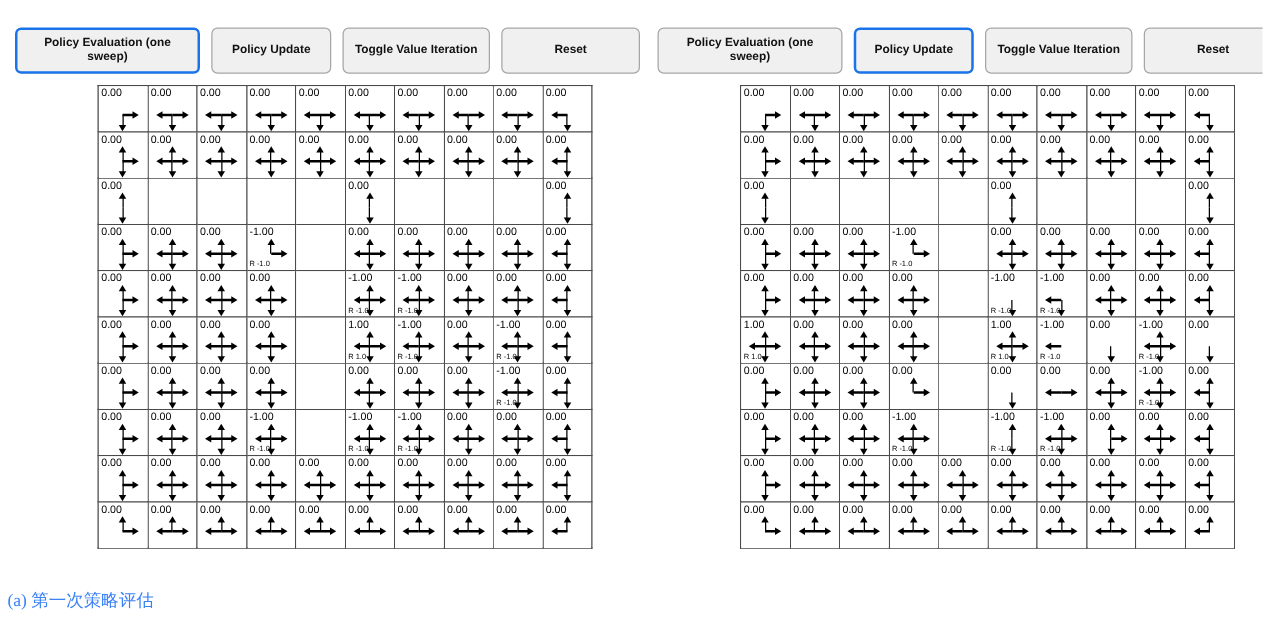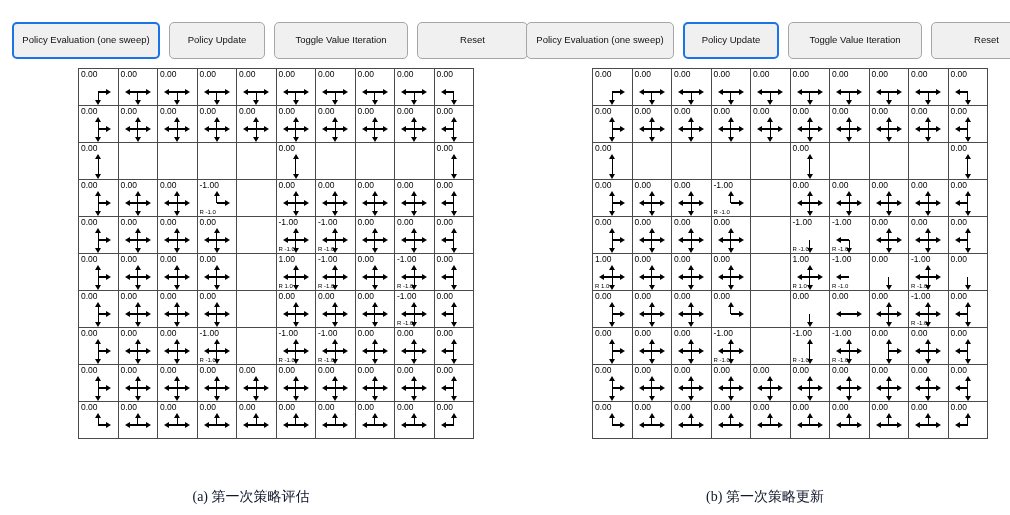--- a/index.html
+++ b/index.html
@@ -41,24 +41,25 @@
     color: #111;
     display: flex;
     align-items: center;
     justify-content: center;
     padding: 4px 6px;
     box-sizing: border-box;
     text-align: center;
     line-height: 1.1;
     cursor: pointer;
     user-select: none;
+    font-weight: bold;
   }
   .btn.w1 { width: 148px; }
   .btn.w2 { width: 96px; }
-  .btn.w3 { width: 134px; }
+  .btn.w3 { width: 118px; }
   .btn.w4 { width: 111px; }
   .btn.selected {
     border: 2px solid #1a73e8;
     background: #f0f0f0;
   }
 
   .grid-wrap {
     position: absolute;
     top: 68px;
     left: 60px;
@@ -126,25 +127,25 @@
   .ar-down .head { border-left: 3.2px solid transparent; border-right: 3.2px solid transparent; border-top: 5px solid #000; left: -3.2px; top: 8px; }
   
   .ar-left .shaft { width: 9px; height: 1.3px; left: -9px; top: -0.65px; }
   .ar-left .head { border-top: 3.2px solid transparent; border-bottom: 3.2px solid transparent; border-right: 5px solid #000; left: -13px; top: -3.2px; }
   
   .ar-right .shaft { width: 9px; height: 1.3px; left: 0px; top: -0.65px; }
   .ar-right .head { border-top: 3.2px solid transparent; border-bottom: 3.2px solid transparent; border-left: 5px solid #000; left: 8px; top: -3.2px; }
 
   .caption {
     position: absolute;
-    top: 488px;
+    top: 472px;
     width: 490px;
-    text-align: center;
+    text-align: left;
     font-size: 14px;
-    color: #0f172a;
+    color: #3b82f6;
     font-family: "Liberation Serif", serif;
   }
 </style>
 </head>
 <body>
 
 <div class="page">
 
   <div class="panel panel-left">
     <div class="toolbar">
@@ -3493,16 +3494,15 @@
                   <div class="ar ar-left">
                     <div class="shaft"></div>
                     <div class="head"></div>
                   </div>
                 </div>
               </td>
             </tr>
           </tbody>
         </table>
     </div>
-    <div class="caption">(b) 第一次策略更新</div>
   </div>
 
 </div>
 
 </body></html>

